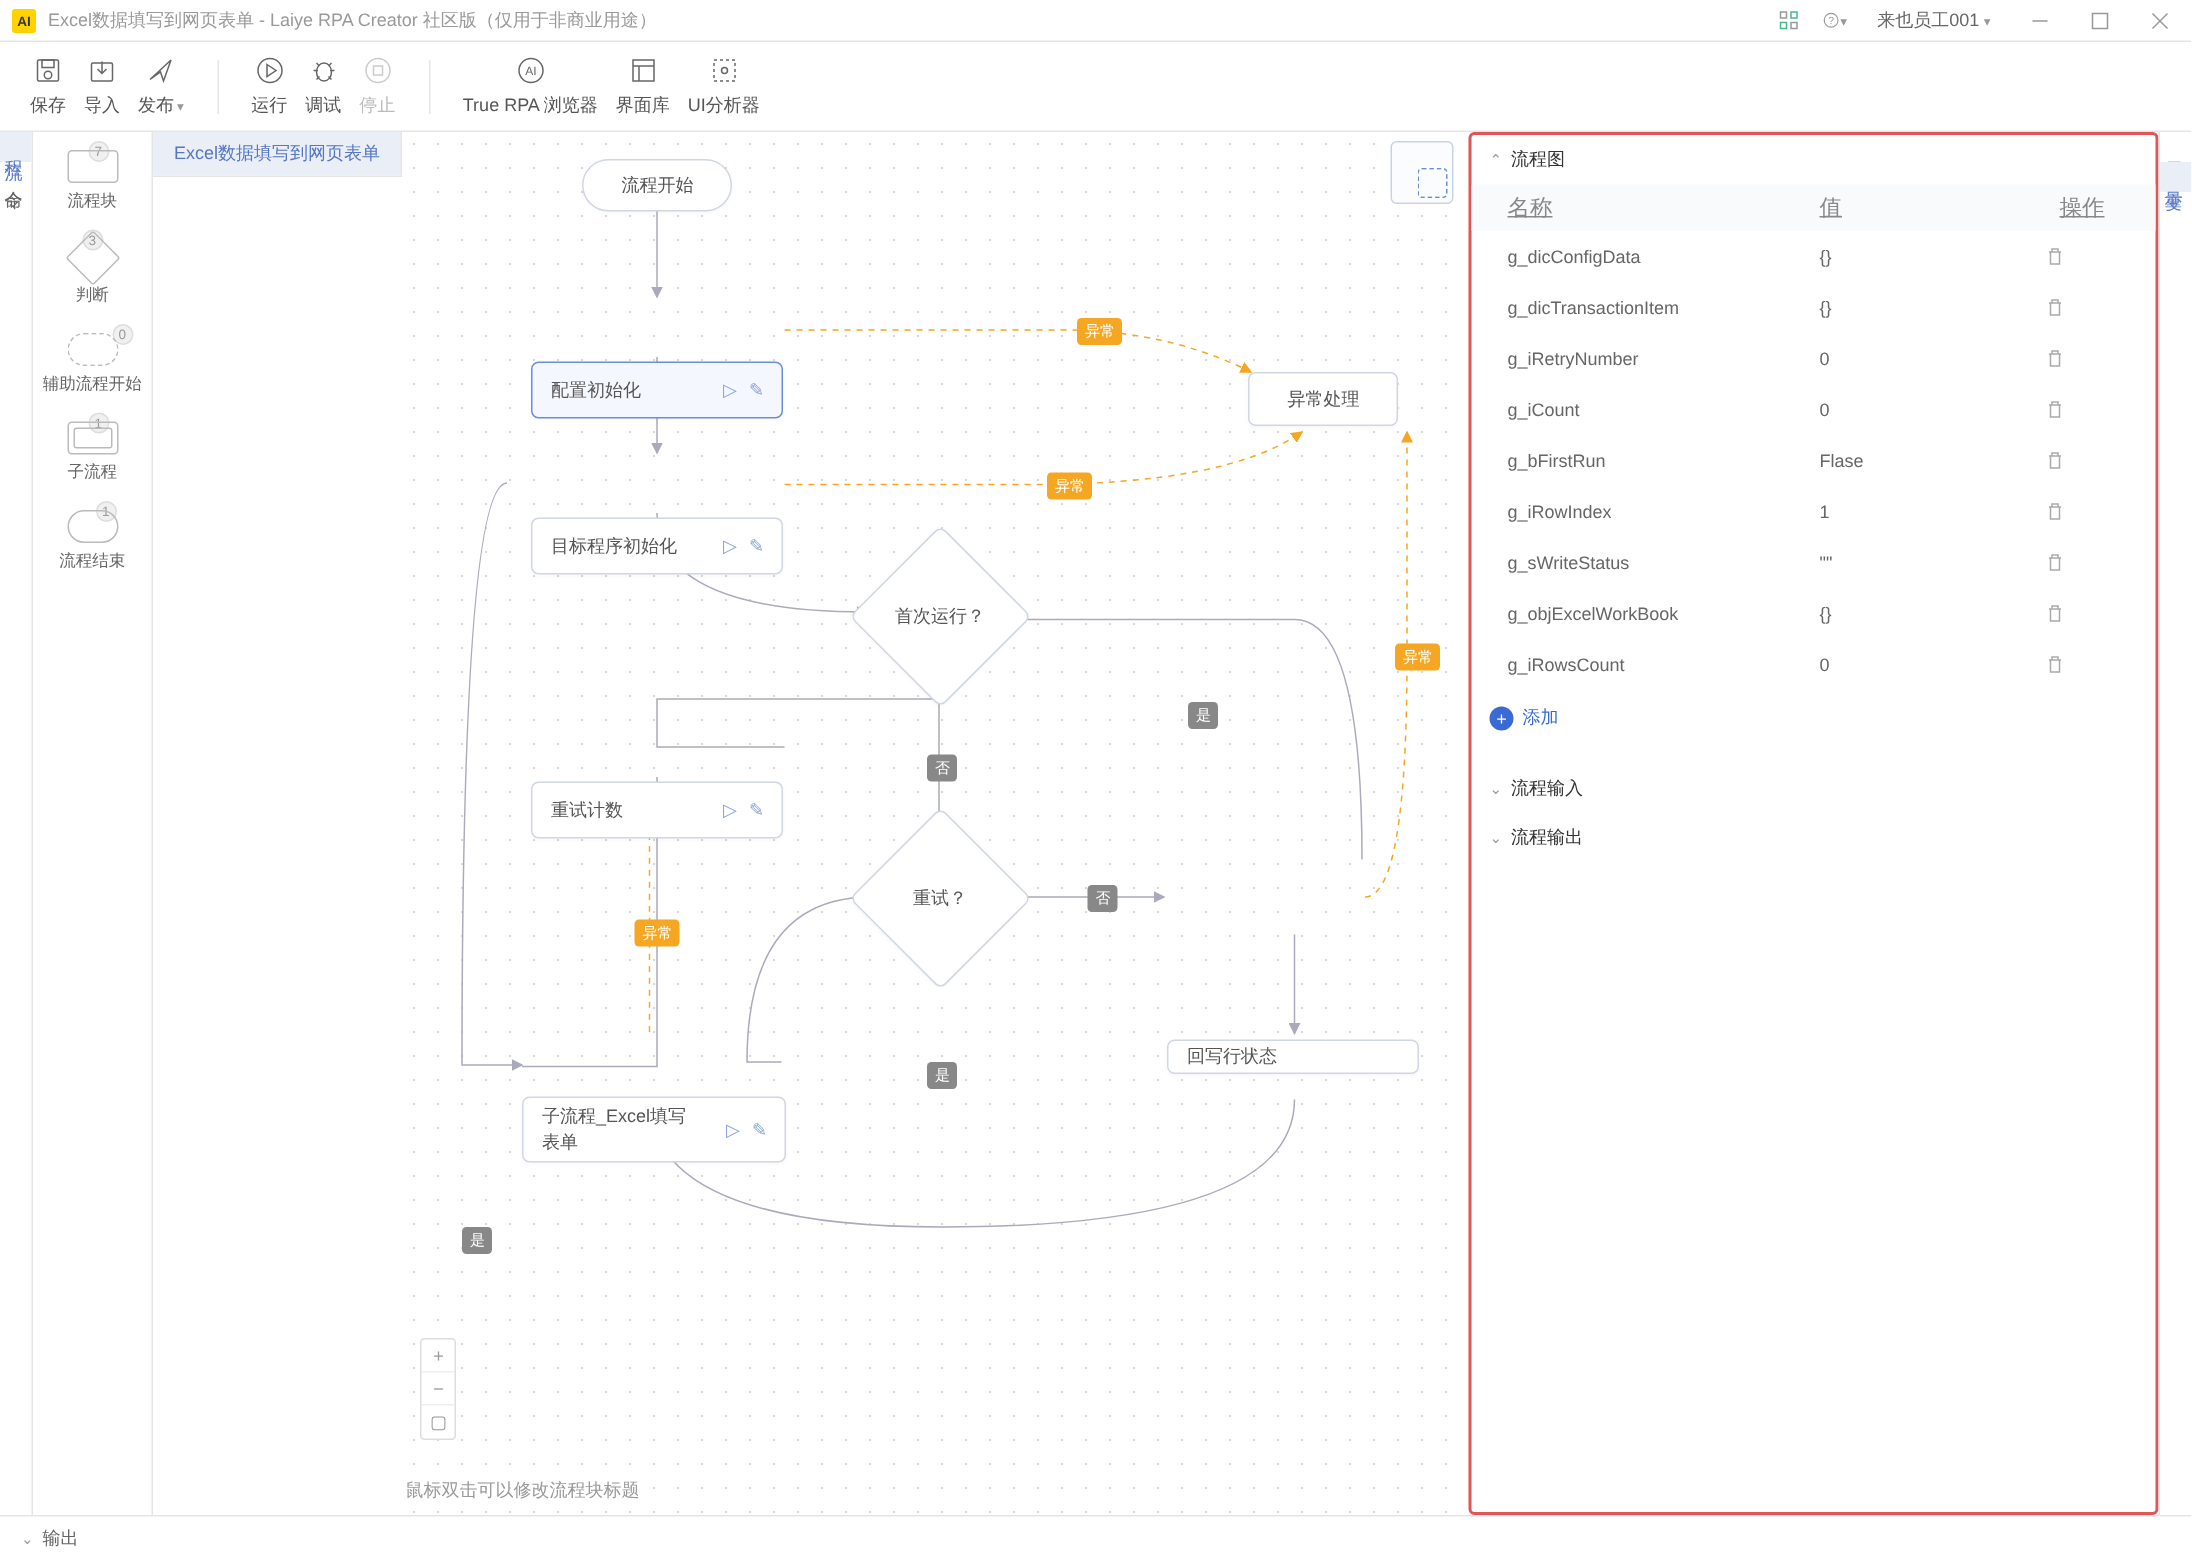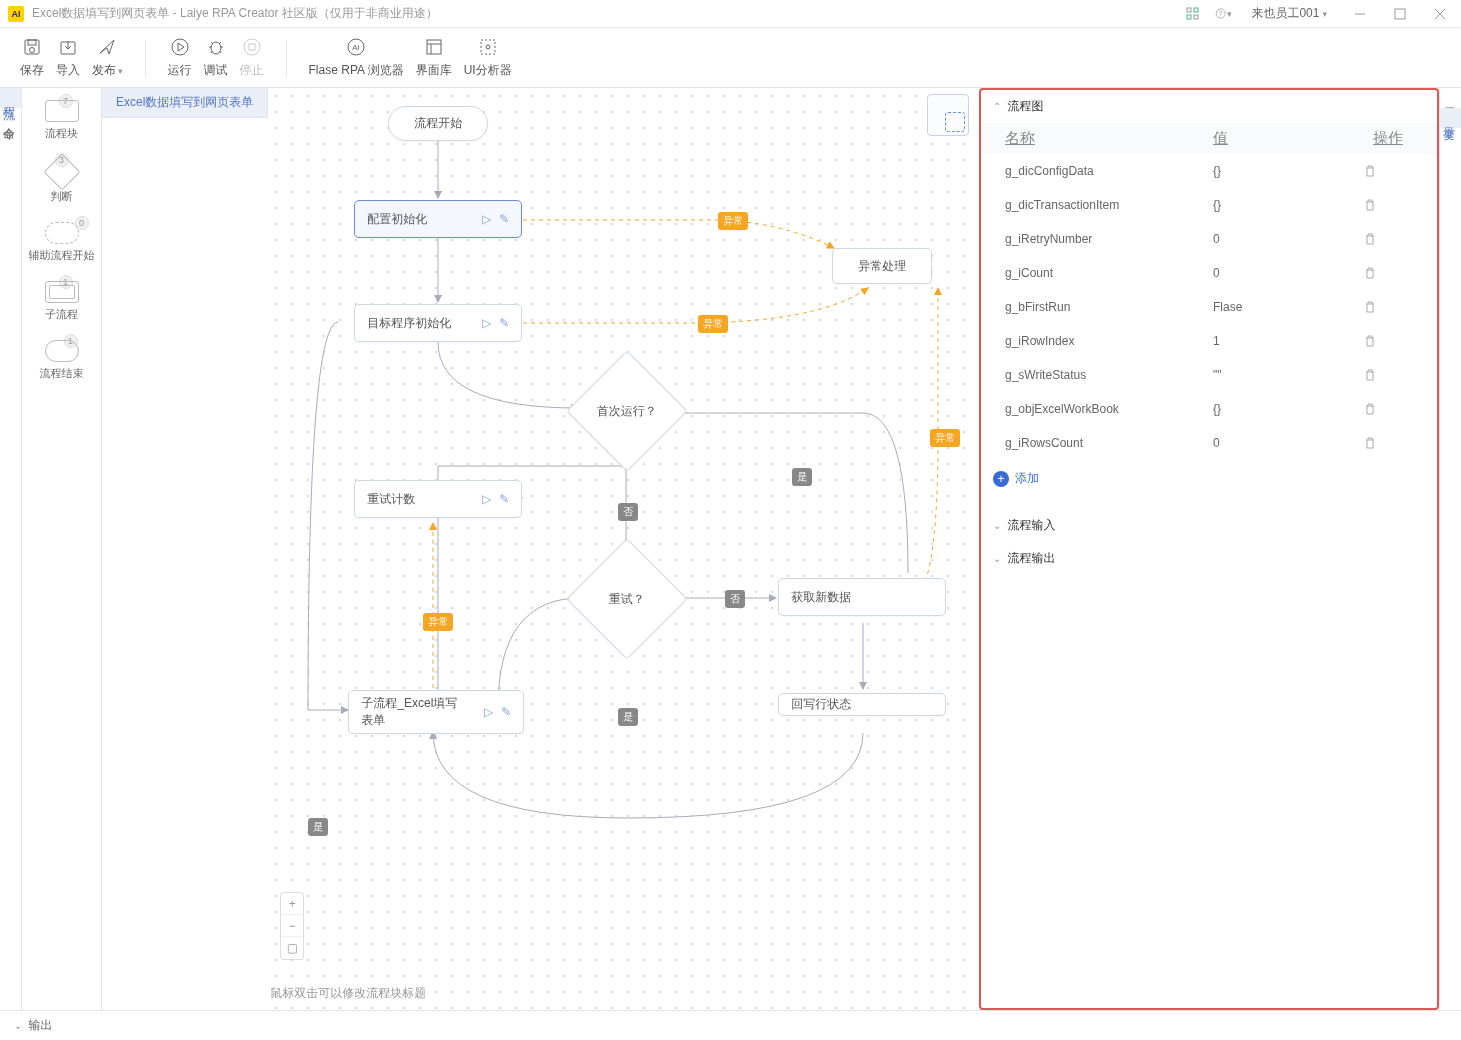--- a/index.html
+++ b/index.html
@@ -37,21 +37,21 @@
     .palette-badge { position: absolute; top: -6px; right: 6px; width: 14px; height: 14px; border-radius: 50%; background: #f0f0f0; border: 1px solid #ddd; font-size: 9px; display: flex; align-items: center; justify-content: center; color: #999; }
     .palette-label { font-size: 11px; text-align: center; white-space: nowrap; }
 
     .canvas-area { flex: 1; display: flex; flex-direction: row; }
     .canvas-tab { height: 30px; border-bottom: 1px solid #e5e5e5; display: flex; align-items: center; }
     .canvas-tab-item { padding: 0 14px; height: 100%; display: flex; align-items: center; border-right: 1px solid #e5e5e5; background: #e9eef7; color: #5677c4; }
     .canvas { flex: 1; background-image: radial-gradient(circle, #d8d8d8 1px, transparent 1px); background-size: 16px 16px; position: relative; overflow: hidden; }
 
     .node { position: absolute; background: #fff; border: 1px solid #d0d6e2; border-radius: 5px; display: flex; align-items: center; justify-content: center; font-size: 12px; color: #555; padding: 8px 14px; box-shadow: 0 1px 3px rgba(0,0,0,0.04); }
     .node.start { border-radius: 20px; }
-    .node.block { width: 168px; height: 38px; justify-content: space-between; padding: 0 12px; }
+    .node.block { width: 168px; height: 38px; justify-content: space-between; padding: 0 12px; margin-top: 41px; }
     .node.block.selected { border-color: #6b8dd6; background: #f4f7fd; }
     .node.diamond { width: 86px; height: 86px; transform: rotate(45deg); padding: 0; }
     .node.diamond span { transform: rotate(-45deg); text-align: center; }
     .node-icons { display: flex; gap: 8px; }
     .node-icon { color: #8aa2d4; }
 
     .edge-label { position: absolute; background: #888; color: #fff; font-size: 10px; padding: 2px 5px; border-radius: 3px; }
     .edge-label.orange { background: #f5a623; }
 
     .zoom-ctrl { position: absolute; bottom: 50px; left: 12px; width: 24px; background: #fff; border: 1px solid #ddd; border-radius: 3px; }
@@ -190,21 +190,21 @@
     <div class="tool-label">停止</div>
   </div>
   <div class="tool-sep"></div>
   <div class="tool-item">
     <div class="tool-icon">
         <svg width="20" height="20" viewBox="0 0 20 20">
           <circle cx="10" cy="10" r="8" fill="none" stroke="#666"></circle>
           <text x="10" y="13" text-anchor="middle" font-size="8" fill="#666">AI</text>
         </svg>
       </div>
-    <div class="tool-label">Flase RPA 浏览器</div>
+    <div class="tool-label">True RPA 浏览器</div>
   </div>
   <div class="tool-item">
     <div class="tool-icon">
         <svg width="20" height="20" viewBox="0 0 20 20">
           <rect x="3" y="3" width="14" height="14" fill="none" stroke="#666"></rect>
           <line x1="3" y1="7" x2="17" y2="7" stroke="#666"></line>
           <line x1="7" y1="7" x2="7" y2="17" stroke="#666"></line>
         </svg>
       </div>
     <div class="tool-label">界面库</div>
@@ -319,23 +319,20 @@
           <span>重试？</span>
         </div>
       <div class="node block" style="left:80px;top:602px;width:176px;height:44px;">
         <span style="max-width:100px;">子流程_Excel填写表单</span>
         <div class="node-icons">
             <span class="node-icon">▷</span>
             <span class="node-icon">✎</span>
           </div>
       </div>
       <div class="node" style="left:564px;top:160px;width:100px;height:36px;">异常处理</div>
-      <div class="node" style="left:510px;top:490px;width:168px;height:38px;justify-content:space-between;padding:0 12px;">
-        <span>获取新数据</span>
-      </div>
       <div class="node" style="left:510px;top:605px;width:168px;height:23px;justify-content:space-between;padding:0 12px;">
         <span>回写行状态</span>
       </div>
 
       <div style="position:absolute;top:6px;right:10px;width:42px;height:42px;border:1px solid #c9d2e6;border-radius:4px;background:#fbfcfe;">
         <div style="position:absolute;right:3px;bottom:3px;width:20px;height:20px;border:1px dashed #6b8dd6;border-radius:3px;"></div>
       </div>
 
       <div class="edge-label orange" style="left:450px;top:124px;">异常</div>
       <div class="edge-label orange" style="left:430px;top:227px;">异常</div>

